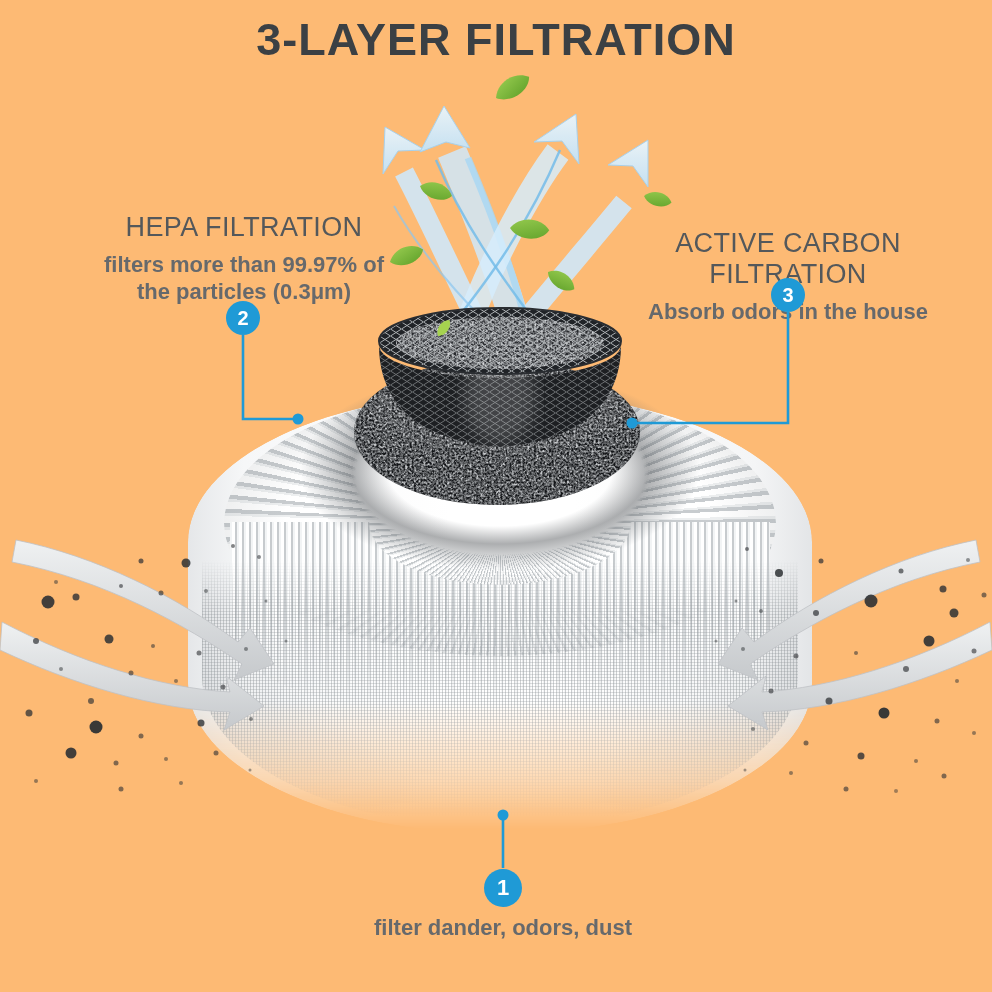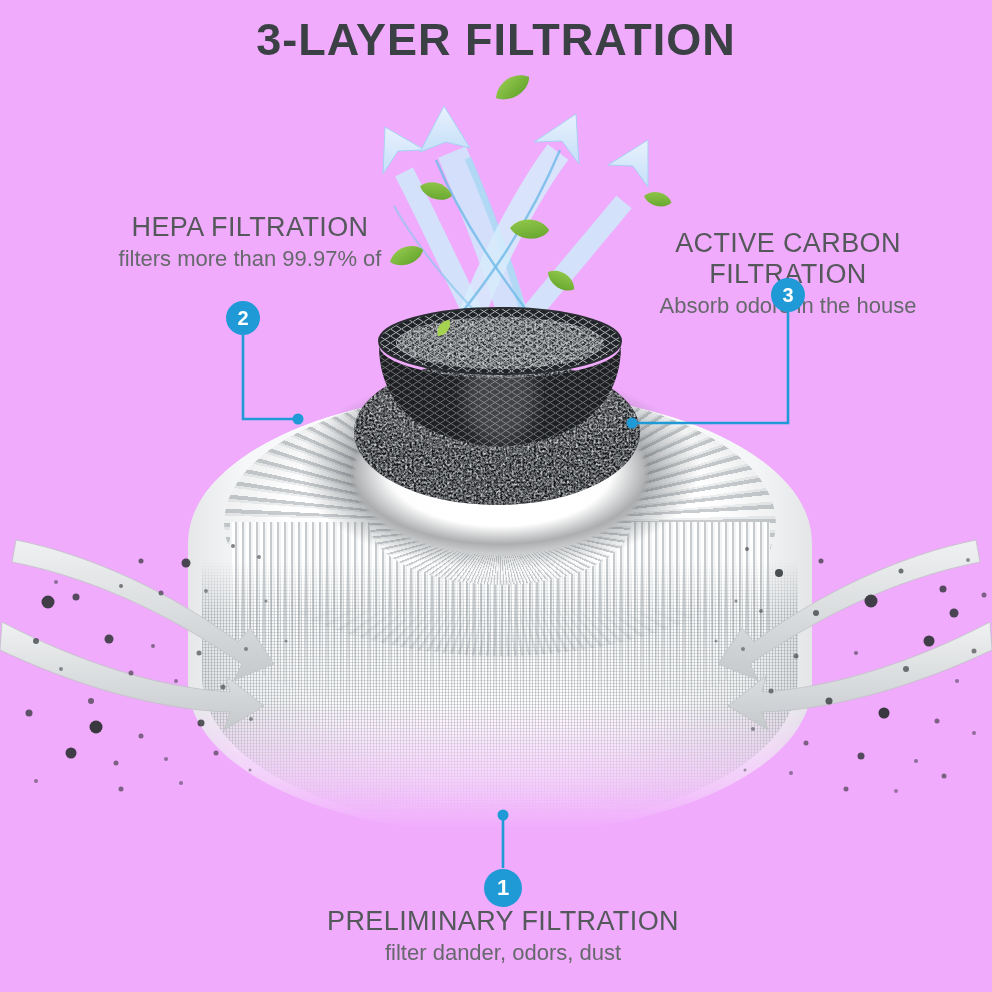--- a/index.html
+++ b/index.html
@@ -1,25 +1,25 @@
 <!DOCTYPE html>
 <html style="--accent-blue: #1f9ad6; --title-text: #3b4044; --heading-text: #54585b; --body-text: #66696c; --air-arrow-blue: #d3eafb; --leaf-green: #76b93c; --carbon-black: #141619; --intake-arrow-gray: #dfe2e4; --dust-gray: #2e3134;"><head>
 <meta charset="utf-8">
 <style>
   html,body{margin:0;padding:0;background:#ffffff;}
   .stage{position:relative;width:992px;height:992px;margin:0 auto;overflow:hidden;
-         font-family:"Liberation Sans","DejaVu Sans",sans-serif;background:#f0abfc;}
+         font-family:"Liberation Sans","DejaVu Sans",sans-serif;background:#fdba74;}
 
   
   .page-title{position:absolute;left:0;top:14px;width:100%;text-align:center;margin:0;
     font-size:45px;font-weight:700;letter-spacing:1px;color:#3b4044;}
   .callout{position:absolute;text-align:center;}
   .callout-heading{font-size:27px;font-weight:400;color:#54585b;letter-spacing:.4px;margin:0;}
-  .callout-sub{font-size:22px;font-weight:400;color:#66696c;line-height:27px;margin:2px 0 0 0;}
-  .callout-hepa{left:100px;top:212px;width:300px;}
+  .callout-sub{font-size:22px;font-weight:700;color:#66696c;line-height:27px;margin:8px 0 0 0;}
+  .callout-hepa{left:94px;top:212px;width:300px;}
   .callout-carbon{left:606px;top:228px;width:364px;}
   .callout-preliminary{left:303px;top:906px;width:400px;}
 
   .badge{position:absolute;width:34px;height:34px;border-radius:50%;z-index:6;
     background:var(--accent-blue,#1f9ad6);color:#ffffff;font-size:20px;font-weight:700;
     line-height:34px;text-align:center;}
   .badge-1{left:484px;top:869px;width:38px;height:38px;line-height:38px;font-size:22px;}
   .badge-2{left:226px;top:301px;}
   .badge-3{left:771px;top:278px;}
 
@@ -244,29 +244,28 @@
       <path class="connector" d="M503,868 L503,820"></path>
       <circle class="connector-dot" cx="503" cy="815" r="5.5"></circle>
     </g>
   </svg>
 
   <h1 class="page-title">3-LAYER FILTRATION</h1>
 
   <div class="callout callout-hepa">
     <p class="callout-heading">HEPA FILTRATION</p>
     <p class="callout-sub"><span>filters more than 99.97% of</span><br>
-      </p>
+      <span>the particles (0.3μm)</span></p>
   </div>
 
   <div class="callout callout-carbon">
     <p class="callout-heading">ACTIVE CARBON FILTRATION</p>
     <p class="callout-sub">Absorb odors in the house</p>
   </div>
 
   <div class="callout callout-preliminary">
-    <p class="callout-heading">PRELIMINARY FILTRATION</p>
     <p class="callout-sub">filter dander, odors, dust</p>
   </div>
 
   <div class="badge badge-2">2</div>
   <div class="badge badge-3">3</div>
   <div class="badge badge-1">1</div>
 </div>
 
 </body></html>

